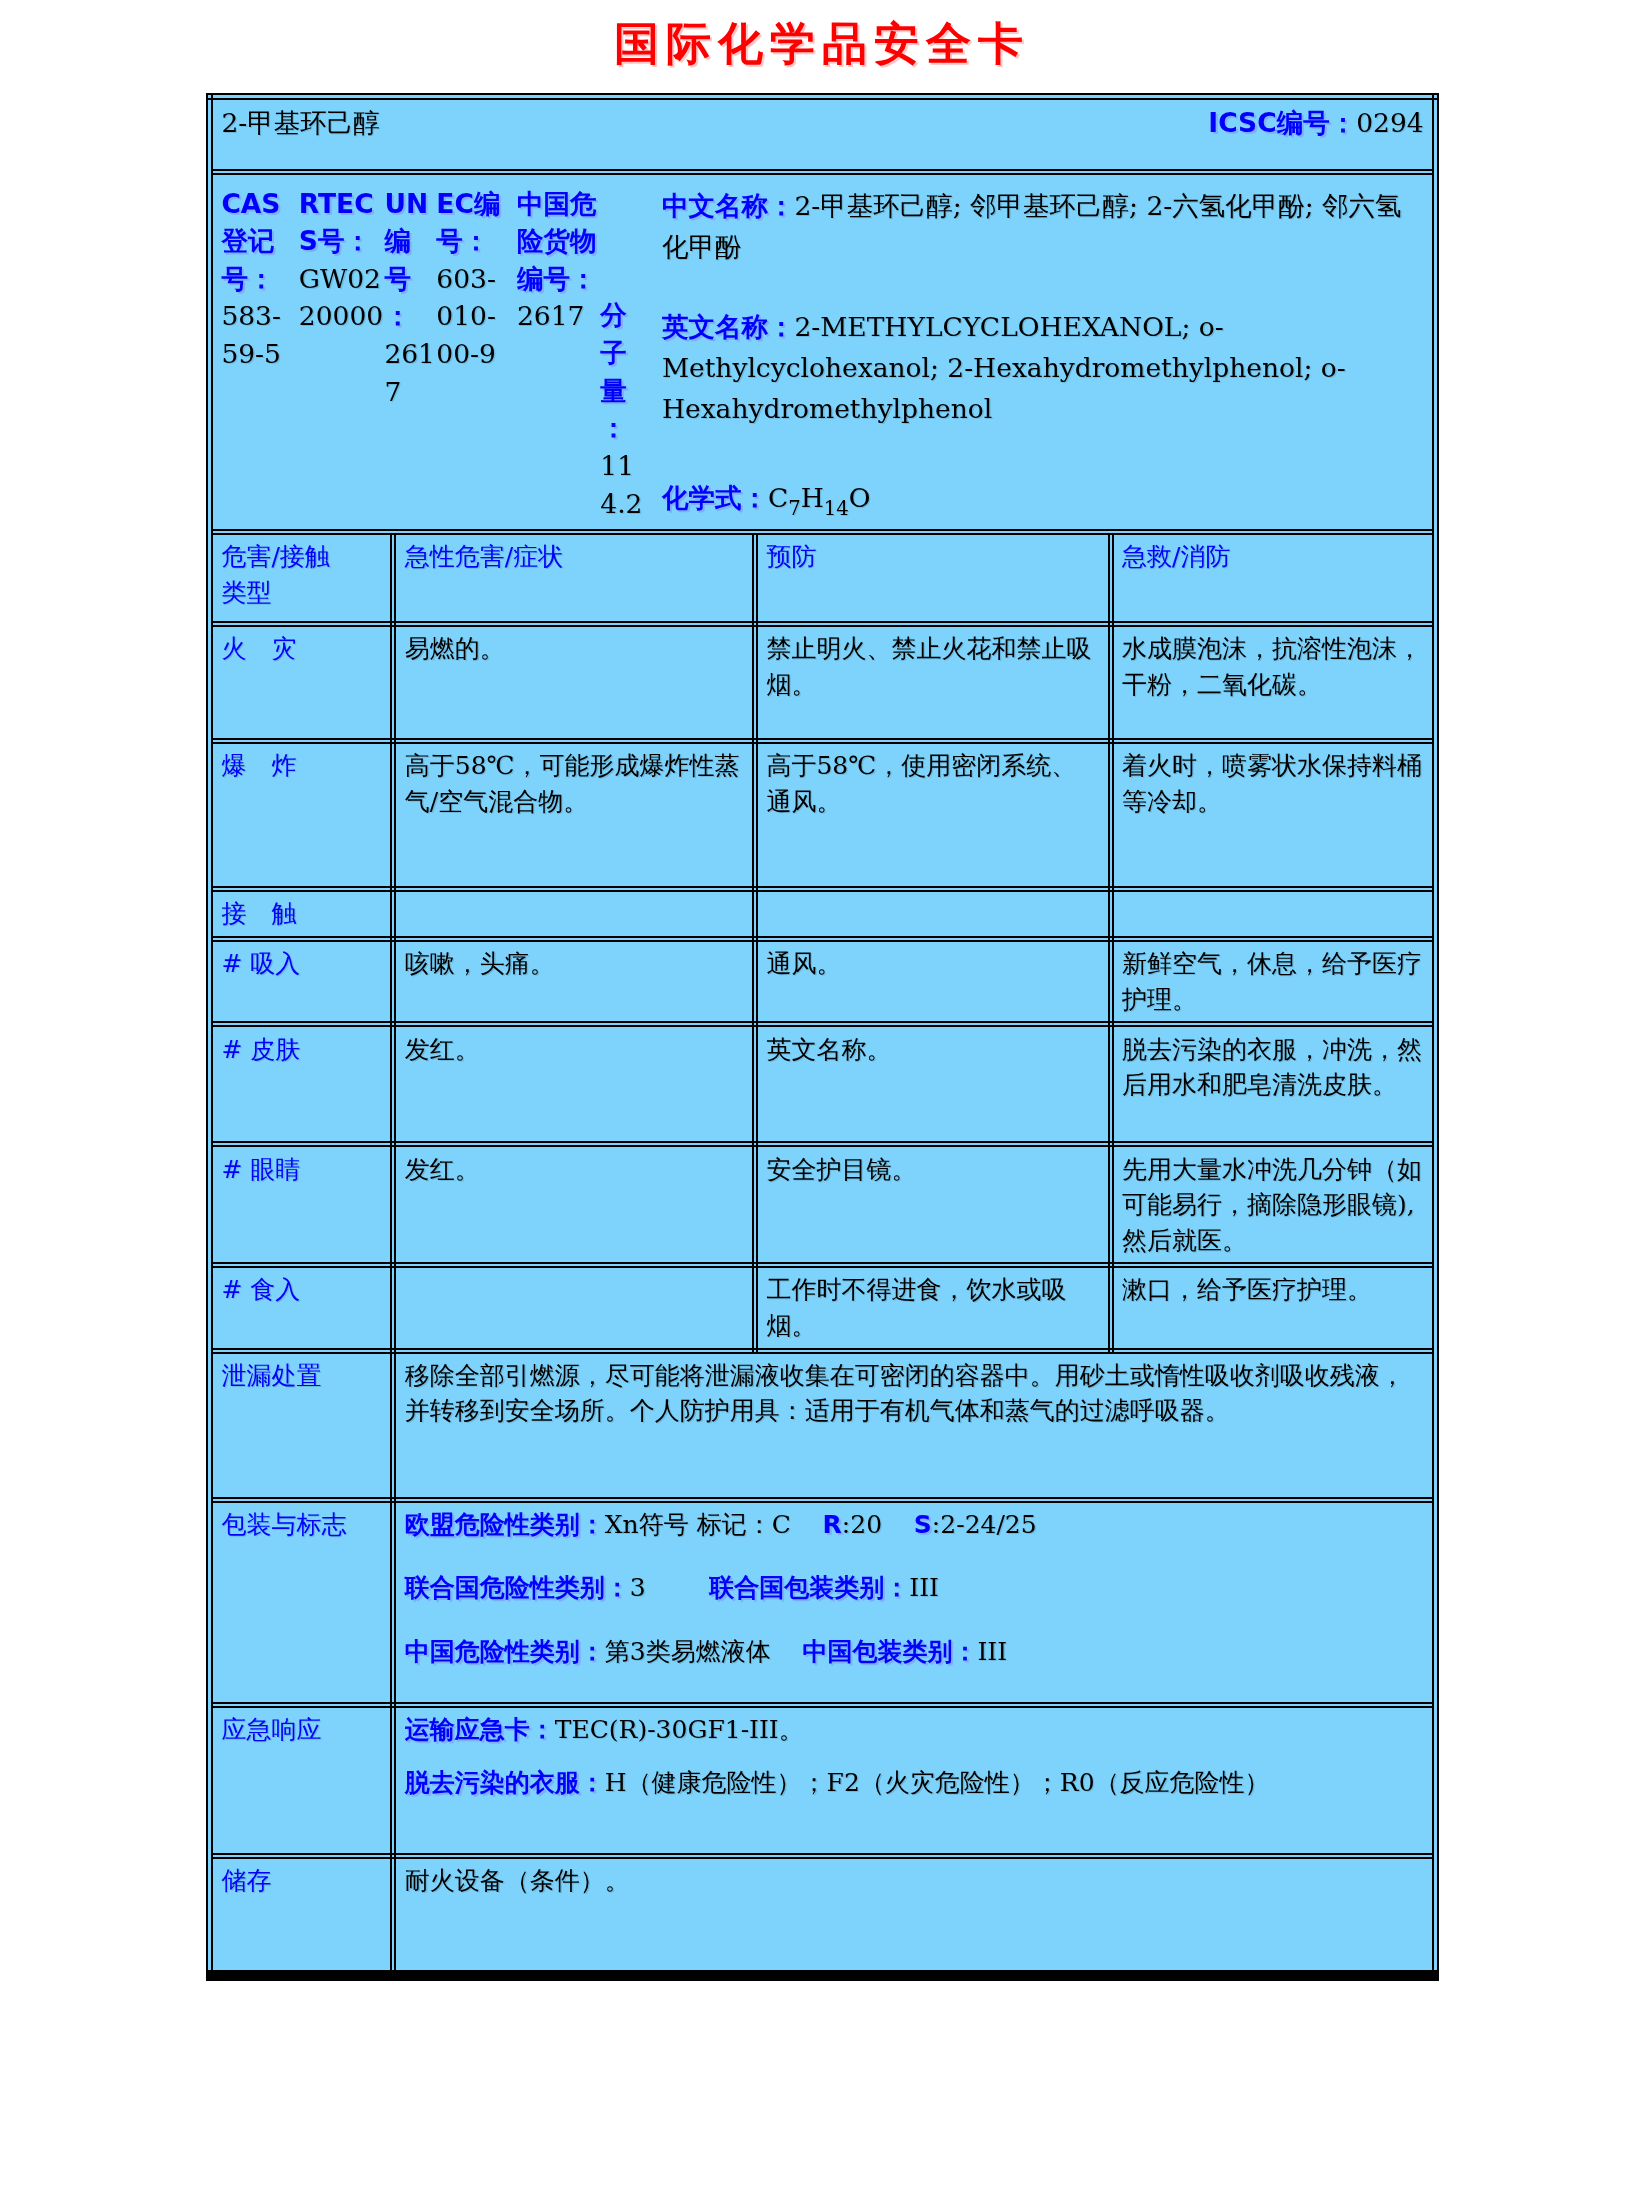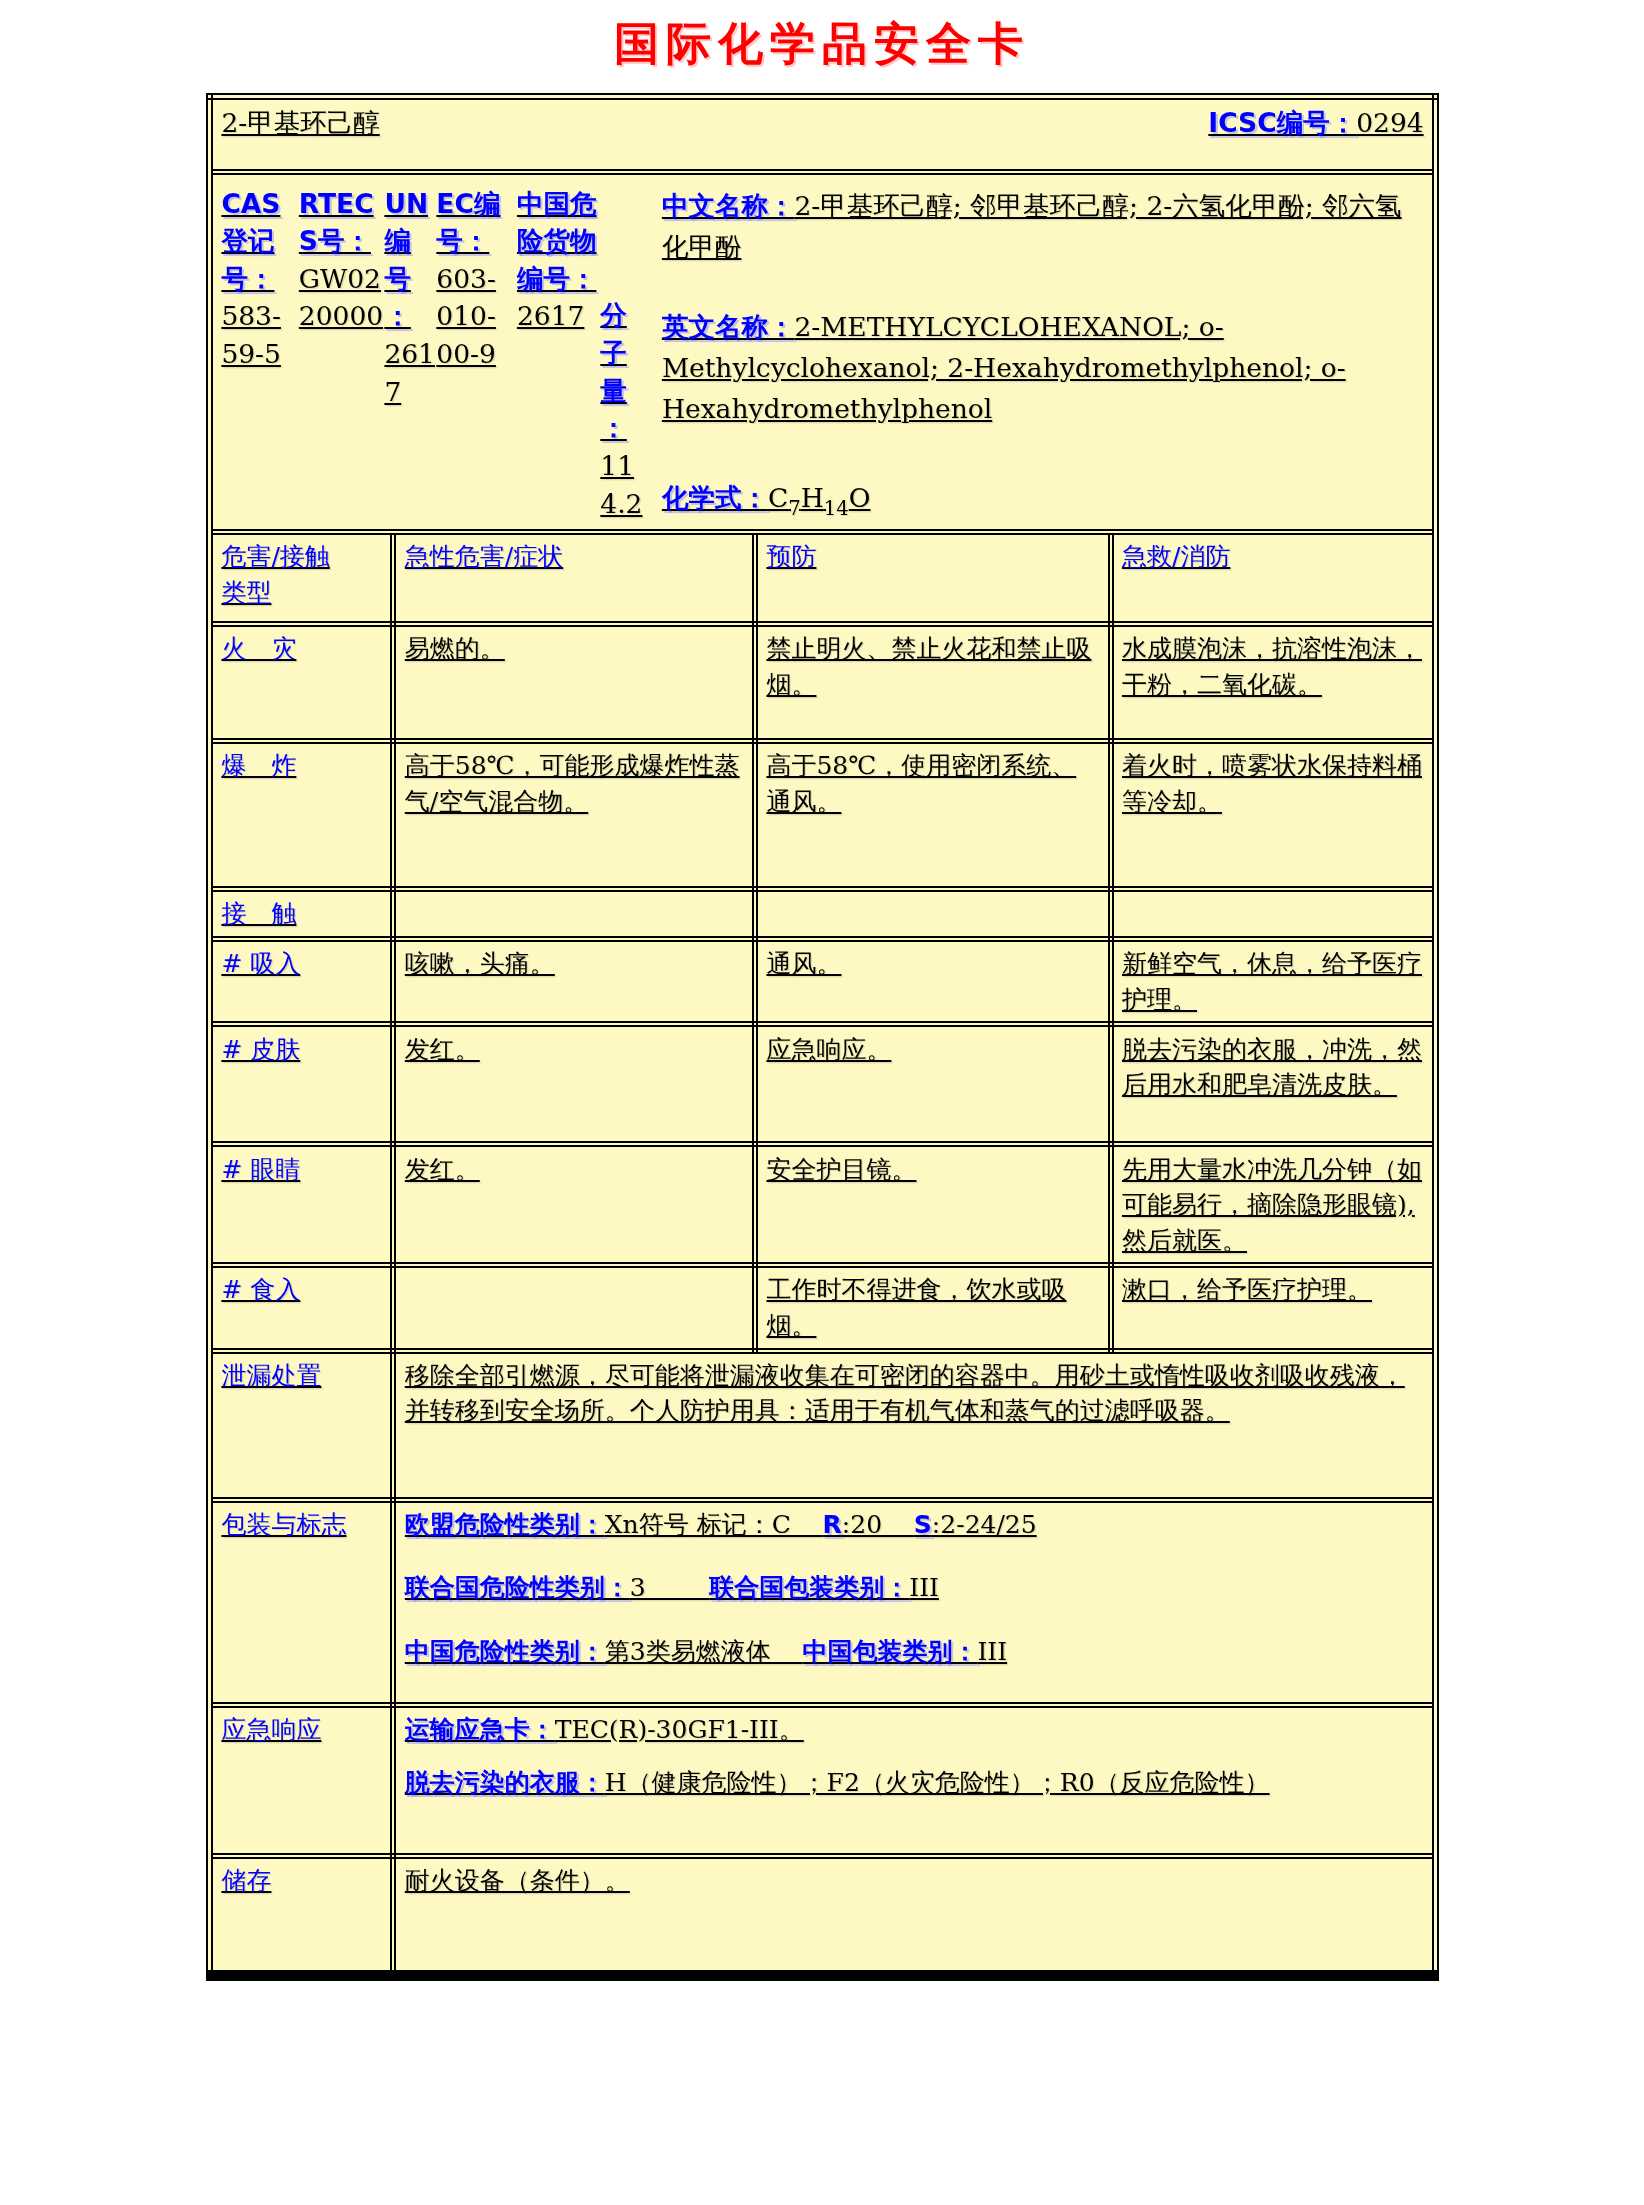--- a/index.html
+++ b/index.html
@@ -10,22 +10,21 @@
   .main-title{
     margin:4px; padding-top:9.8px; text-align:center;
     font-family:"DejaVu Sans","Liberation Sans",sans-serif;
     font-weight:bold; font-size:45px; letter-spacing:7px; color:#ff0000;
     text-shadow:2.1px 2.1px 0 rgba(255,130,130,.45);
   }
   table.card{
     table-layout:fixed; border-collapse:collapse;
     width:1233px; margin:19.5px 0 0 206px;
     border:7px double #000; border-bottom:11px solid #000;
-    background:#fef9c3;
-    text-decoration:underline;
+    background:#7dd3fc;
   }
   table.card td, table.card th{
     border:6.3px double #000; padding:4.2px 8.4px; vertical-align:top;
     font-size:25px; line-height:1.42; text-align:left; font-weight:normal;
     word-break:break-word;
     text-shadow:1.4px 1.4px 0 rgba(0,0,0,.12);
   }
   
   .r-titlebar{height:75px;} .r-info{height:357px;} .r-head{height:92px;}
   .r-fire{height:117px;} .r-expl{height:148px;} .r-touch{height:42px;}
@@ -160,21 +159,21 @@
     <tr class="r-inh">
       <td class="label-cell lbl"># 吸入</td>
       <td class="content-cell">咳嗽，头痛。</td>
       <td class="content-cell">通风。</td>
       <td class="content-cell">新鲜空气，休息，给予医疗护理。</td>
     </tr>
 
     <tr class="r-skin">
       <td class="label-cell lbl"># 皮肤</td>
       <td class="content-cell">发红。</td>
-      <td class="content-cell">应急响应。</td>
+      <td class="content-cell">英文名称。</td>
       <td class="content-cell">脱去污染的衣服，冲洗，然后用水和肥皂清洗皮肤。</td>
     </tr>
 
     <tr class="r-eye">
       <td class="label-cell lbl"># 眼睛</td>
       <td class="content-cell">发红。</td>
       <td class="content-cell">安全护目镜。</td>
       <td class="content-cell">先用大量水冲洗几分钟（如可能易行，摘除隐形眼镜),然后就医。</td>
     </tr>
 

